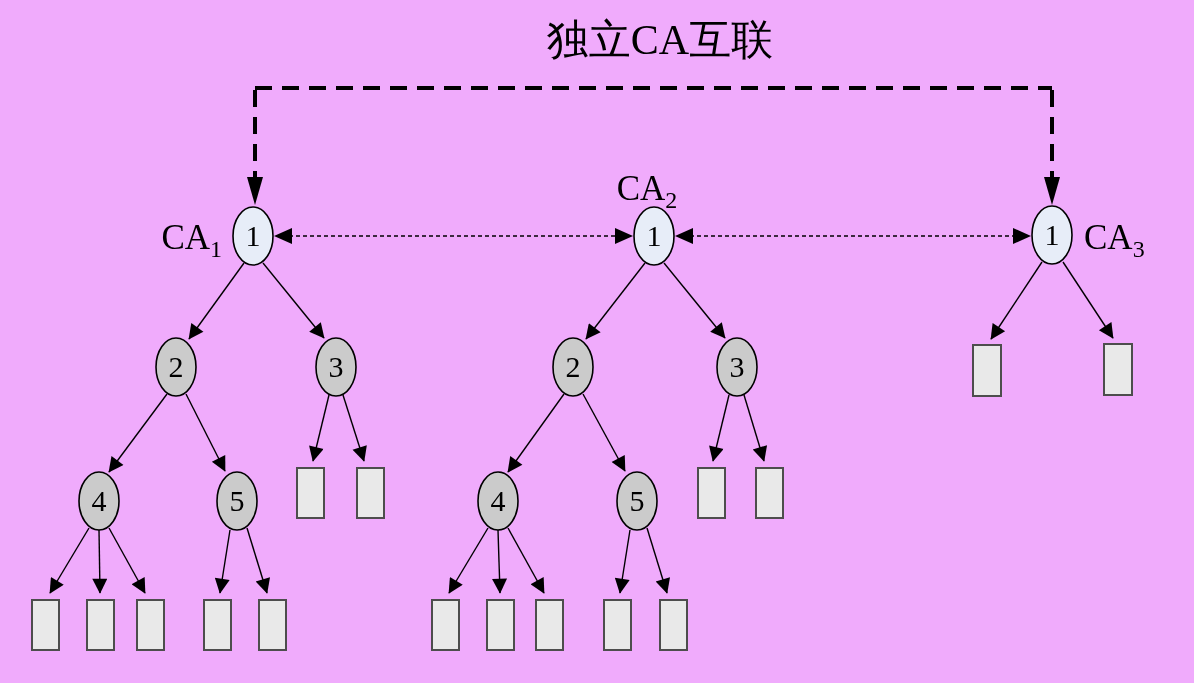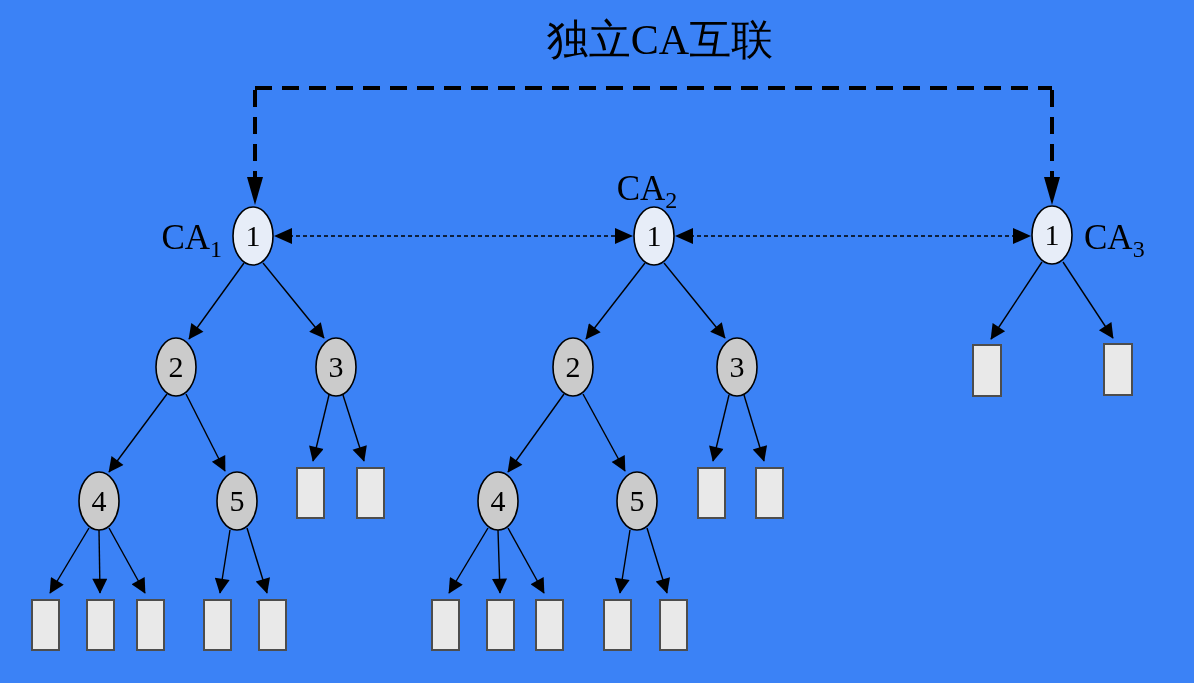--- a/index.html
+++ b/index.html
@@ -4,21 +4,21 @@
 <style>
   html, body {
     margin: 0;
     padding: 0;
     background: #ffffff;
   }
   .stage {
     position: relative;
     width: 1194px;
     height: 683px;
-    background: #3b82f6;
+    background: #f0abfc;
     overflow: hidden;
   }
   svg {
     display: block;
   }
   text {
     font-family: "Liberation Serif", "DejaVu Serif", serif;
     fill: #000000;
   }
   .title-text {

